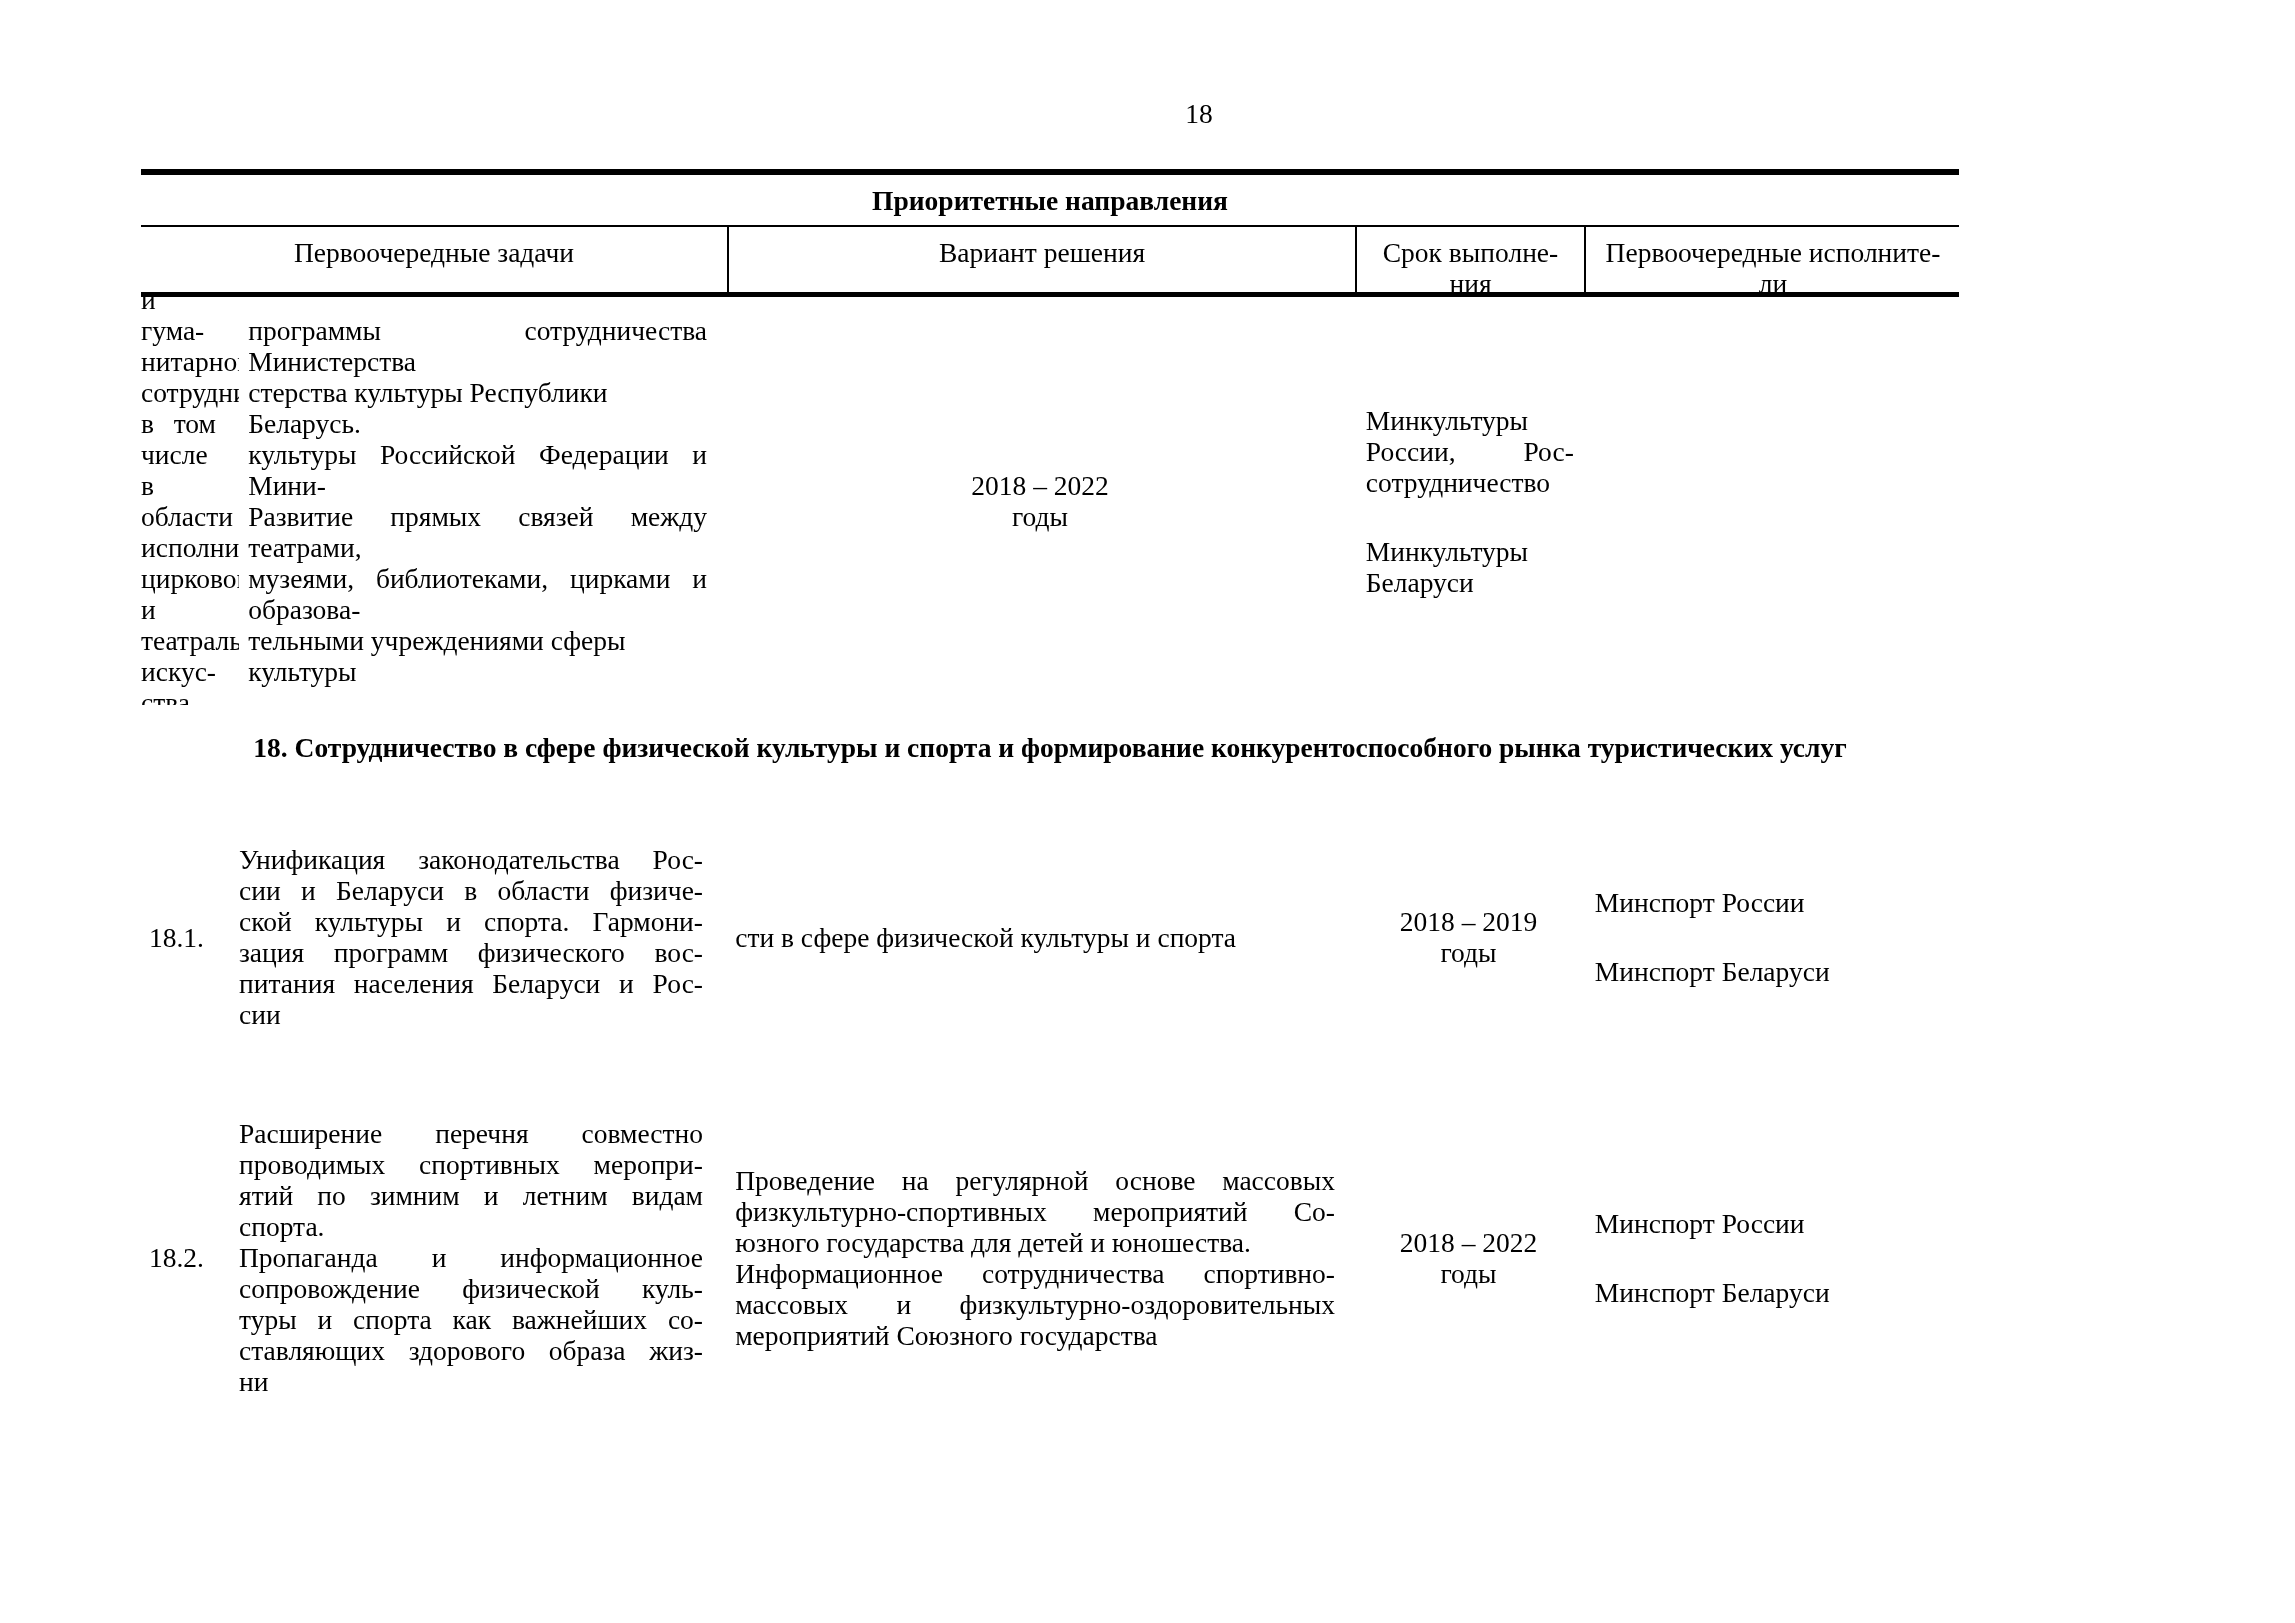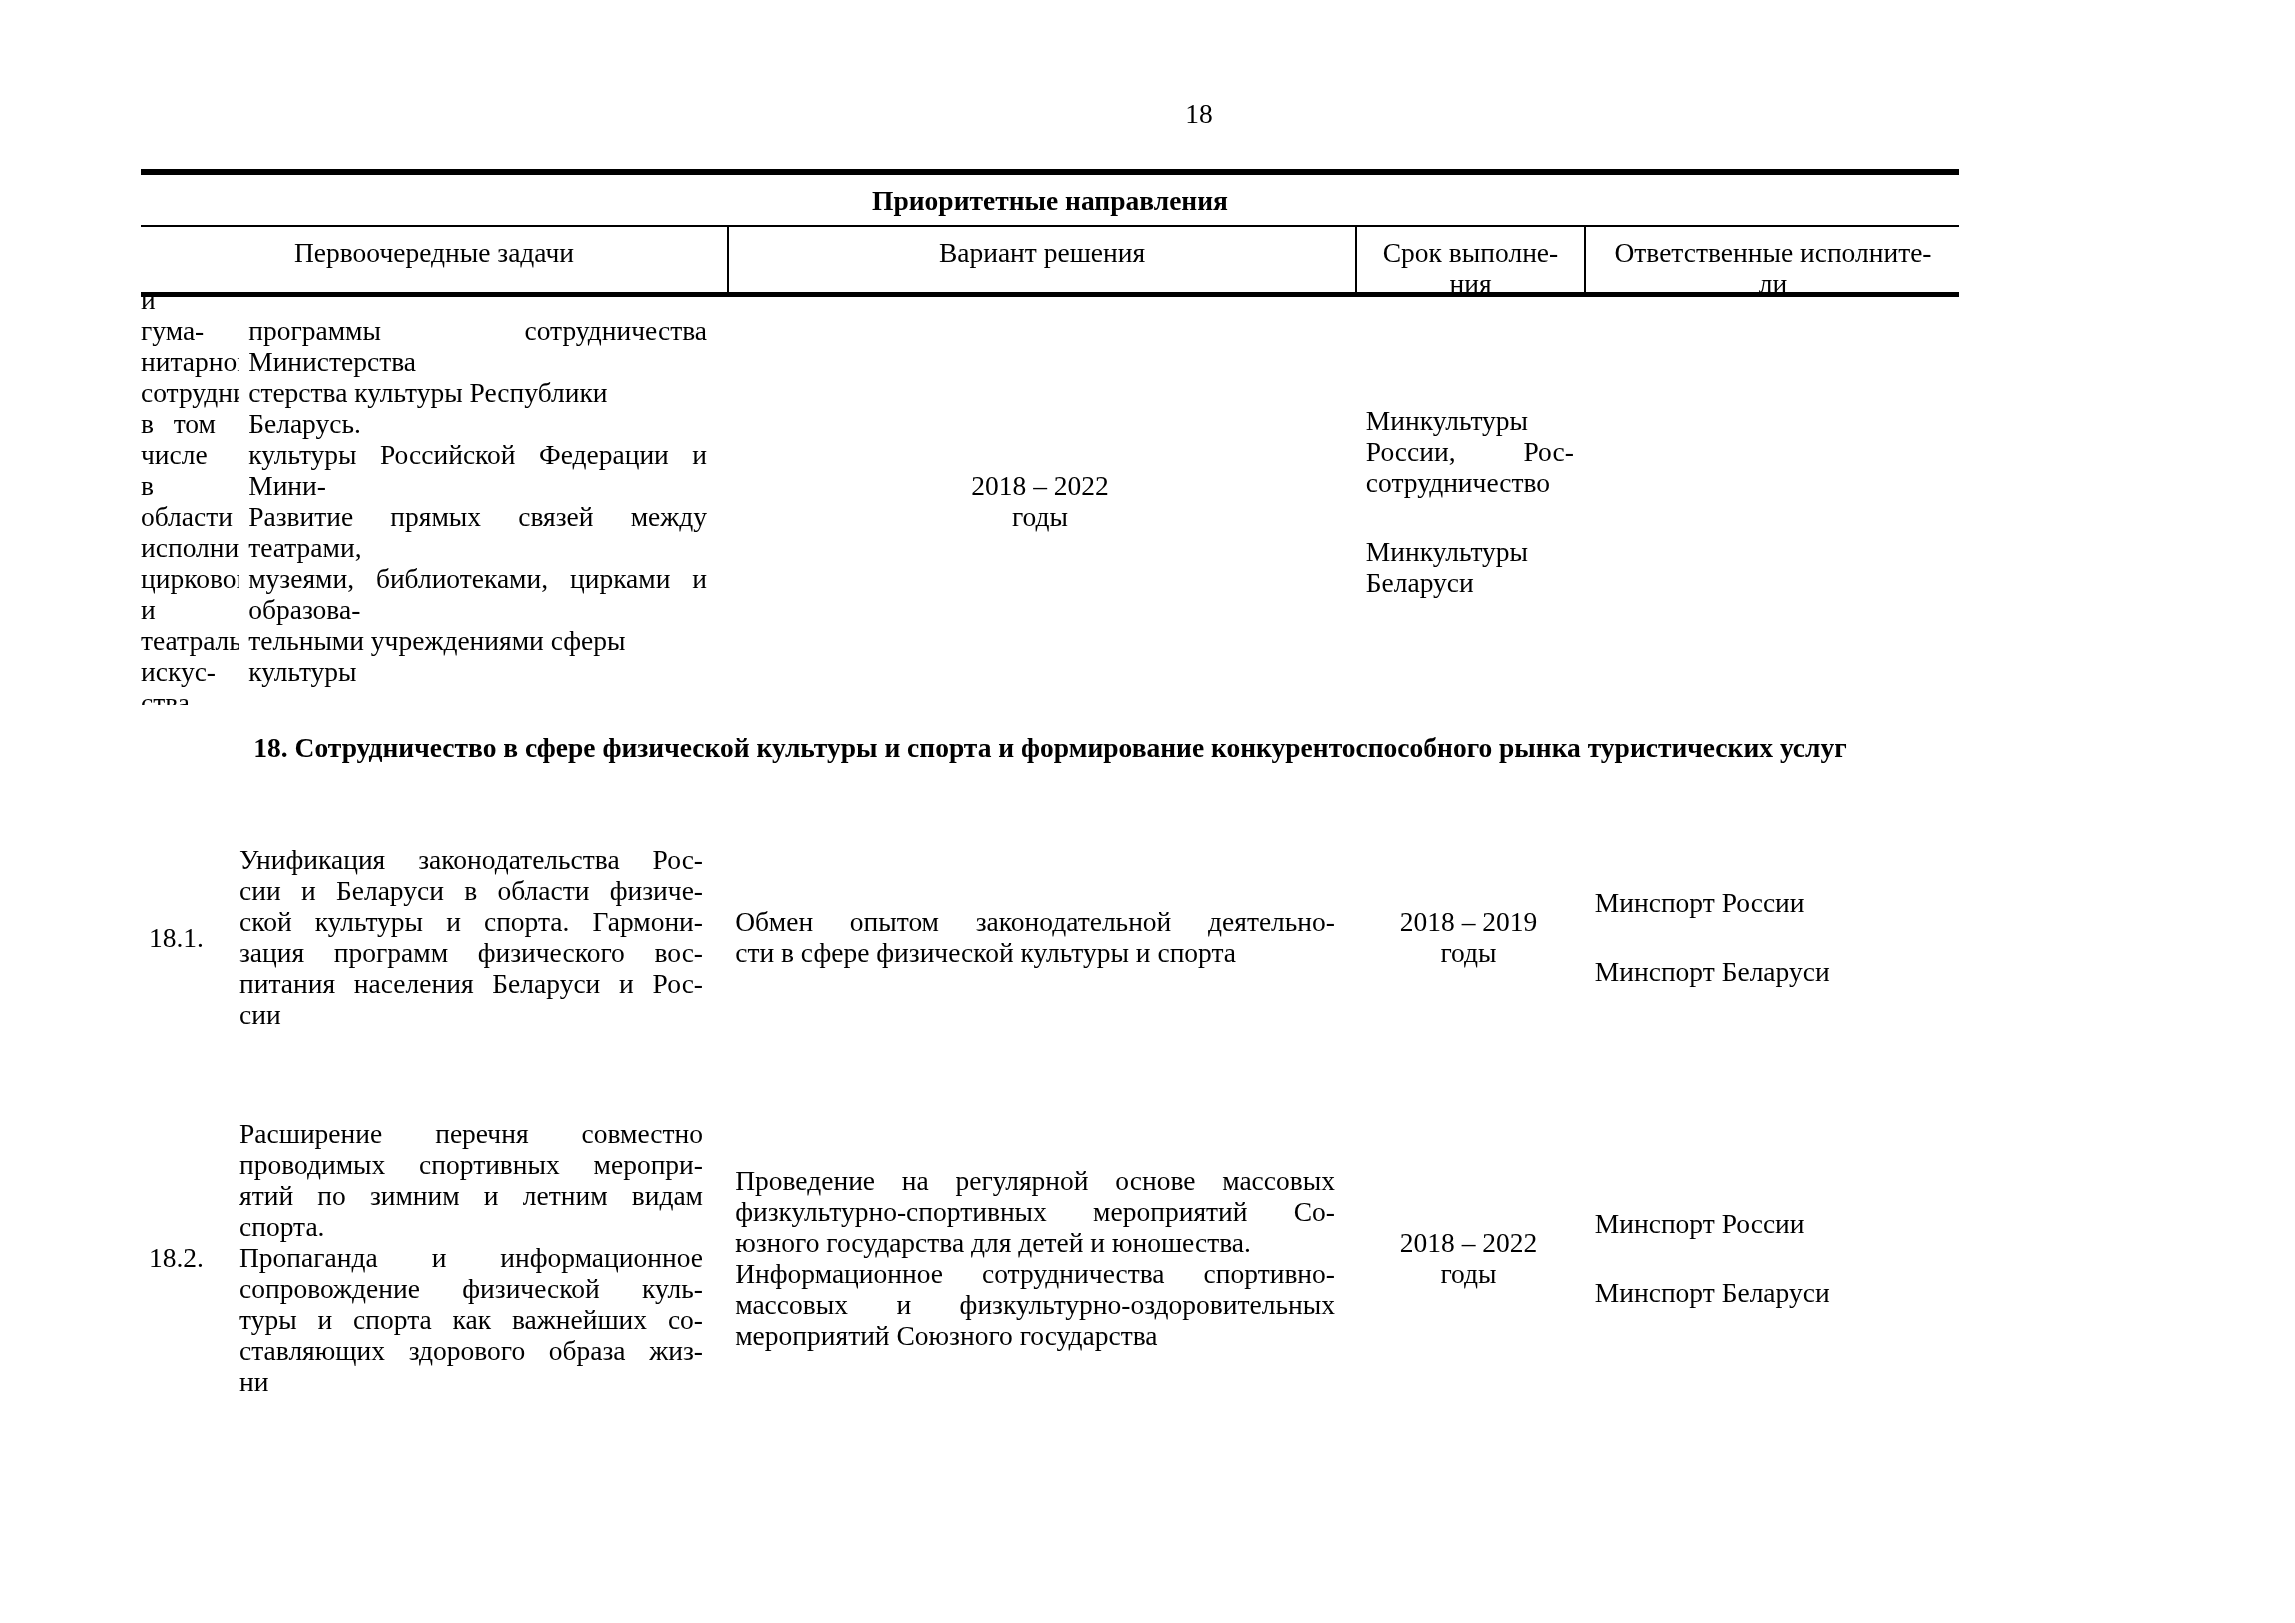--- a/index.html
+++ b/index.html
@@ -82,21 +82,21 @@
 
   <div class="doc-table">
 
     <div class="t-title">Приоритетные направления</div>
 
     <div class="t-head">
       <div class="h-cell">Первоочередные задачи</div>
       <div class="h-cell">Вариант решения</div>
       <div class="h-cell">Срок выполне-
 ния</div>
-      <div class="h-cell">Ответственные исполните-
+      <div class="h-cell">Первоочередные исполните-
 ли</div>
     </div>
 
     <div class="t-row row-17-3">
       <div class="cell cell-tasks">
           <div class="para">
             <div class="line jl">Углубление российско-</div>
             <div class="line jl">белорусского культурного и гума-</div>
             <div class="line jl">нитарного сотрудничества, в том</div>
             <div class="line jl">числе в области исполнительского,</div>
@@ -139,21 +139,20 @@
             <div class="line jl">Унификация законодательства Рос-</div>
             <div class="line jl">сии и Беларуси в области физиче-</div>
             <div class="line jl">ской культуры и спорта. Гармони-</div>
             <div class="line jl">зация программ физического вос-</div>
             <div class="line jl">питания населения Беларуси и Рос-</div>
             <div class="line ll">сии</div>
           </div>
         </div>
       <div class="cell cell-solution">
           <div class="para">
-            <div class="line jl">Обмен опытом законодательной деятельно-</div>
             <div class="line ll">сти в сфере физической культуры и спорта</div>
           </div>
         </div>
       <div class="cell cell-period">2018 – 2019
 годы</div>
       <div class="cell cell-resp">
           <div class="para">
             <div class="line ll">Минспорт России</div>
           </div>
           <div class="para">

